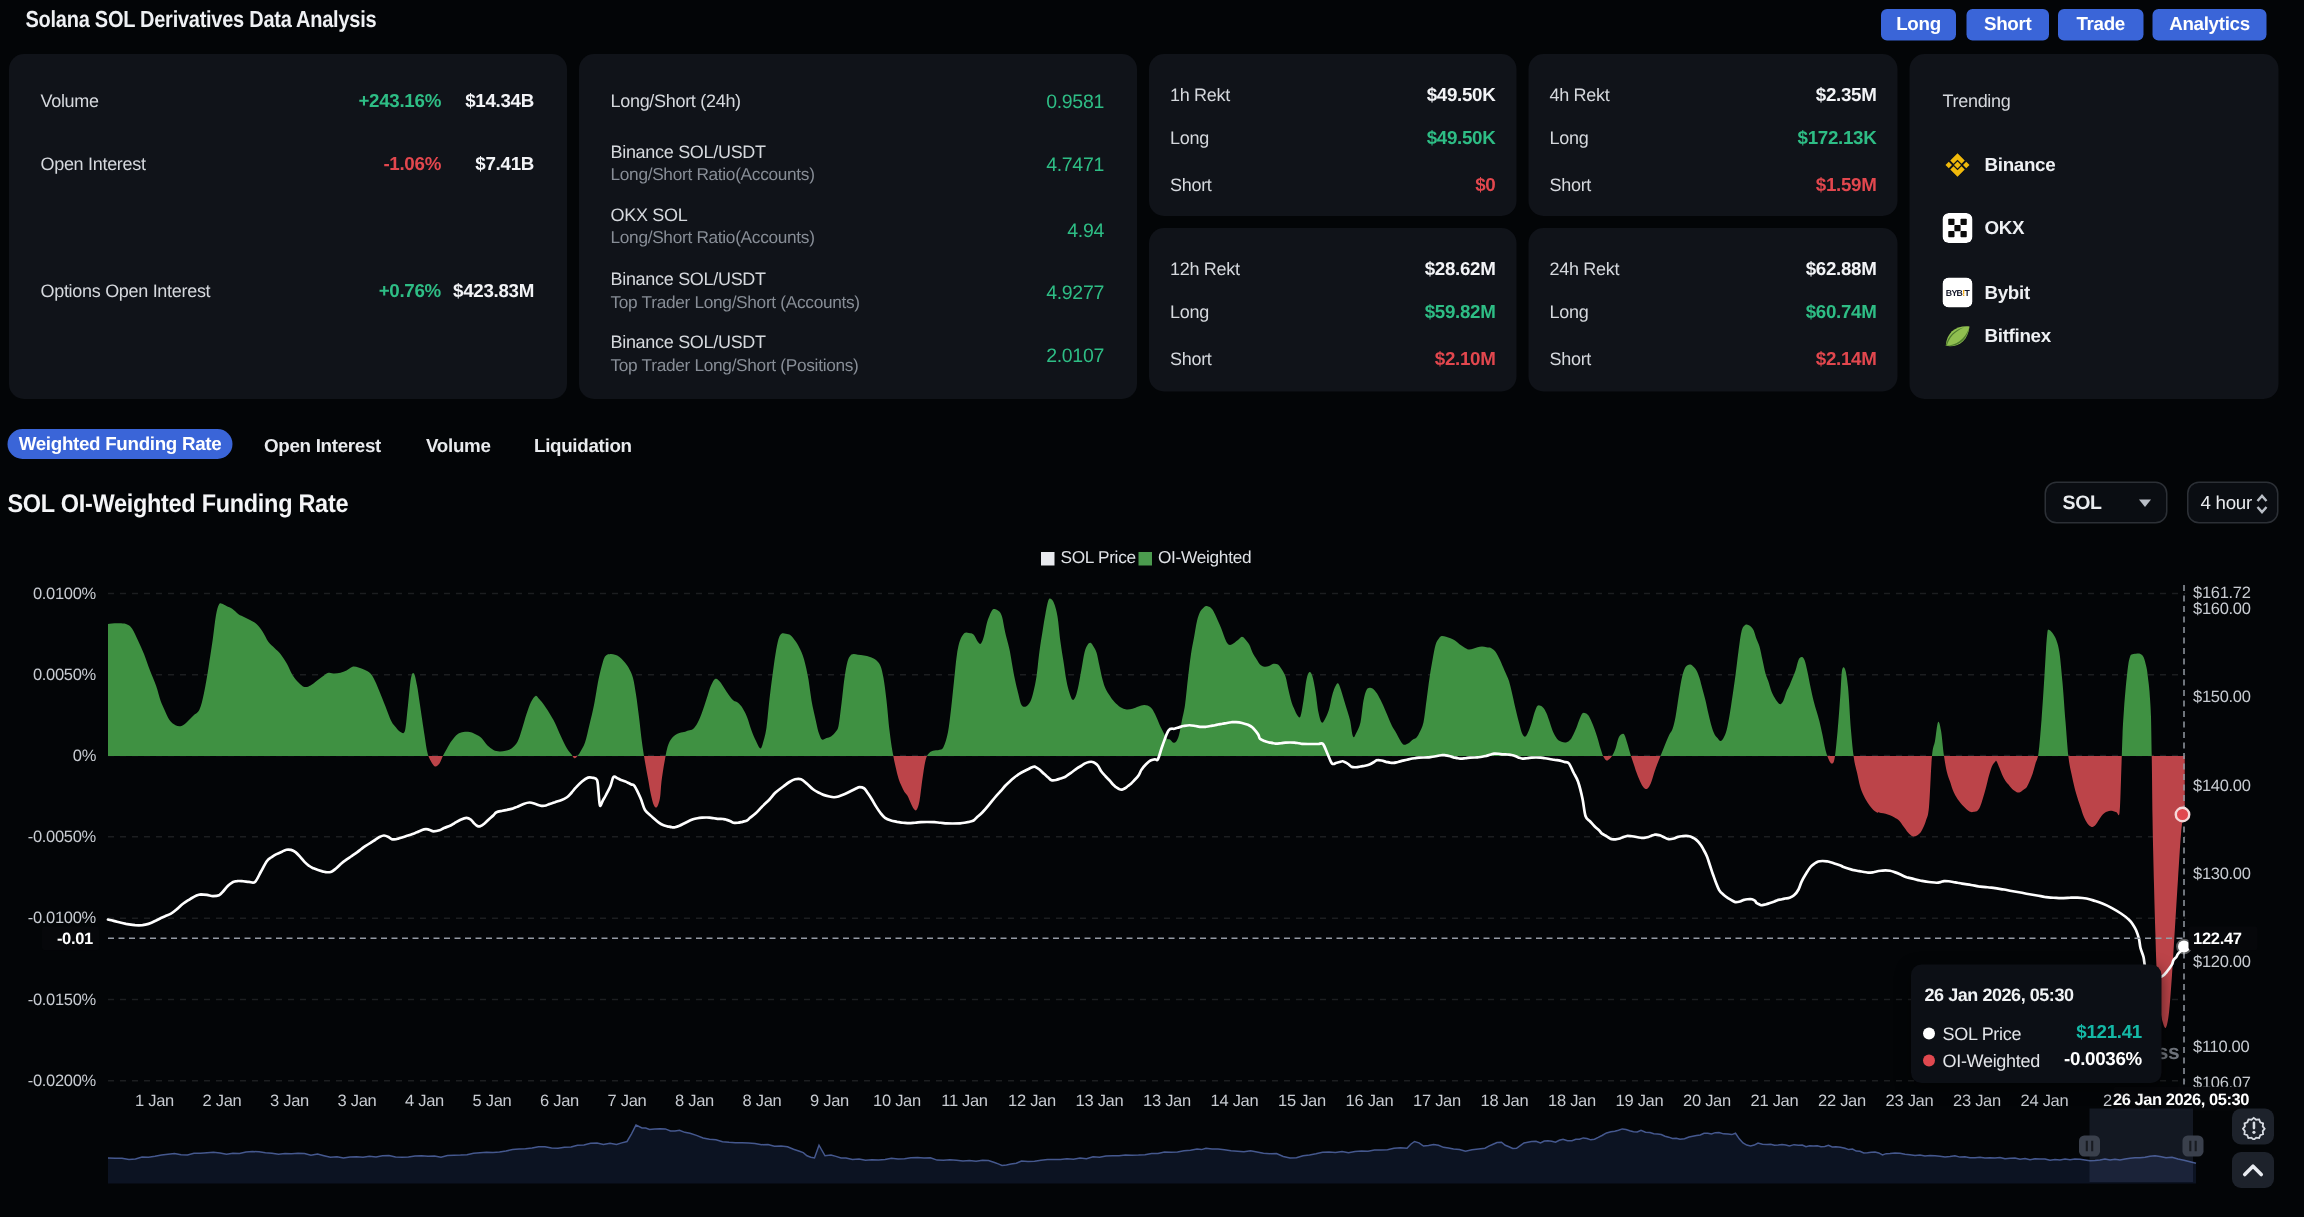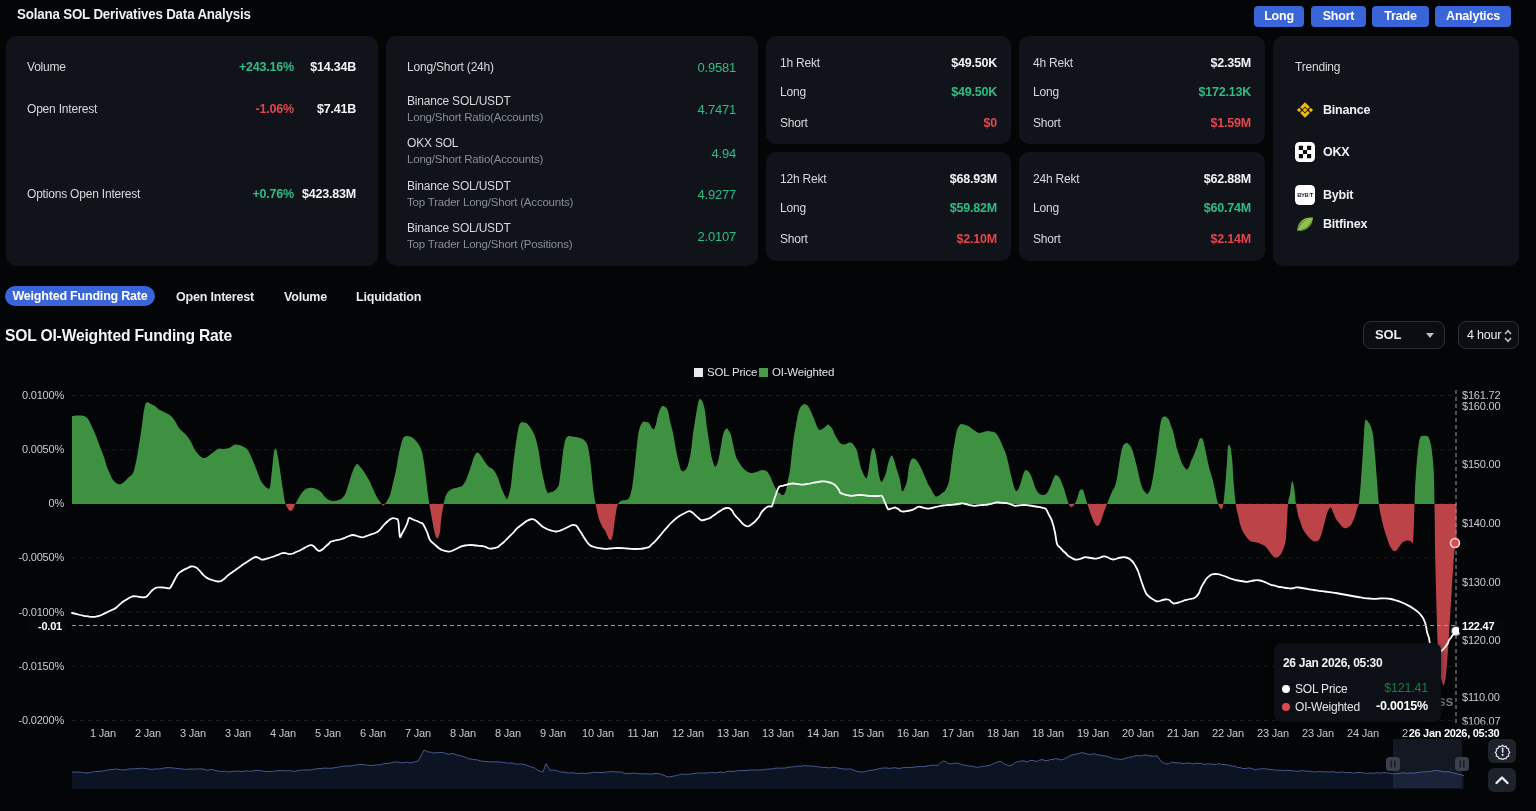--- a/index.html
+++ b/index.html
@@ -118,21 +118,21 @@
       <span class="v grn">$172.13K</span>
     </div>
   <div class="row rrow" style="top:80px;">
       <span class="l lab2">Short</span>
       <span class="v red">$1.59M</span>
     </div>
 </div>
 <div class="card" style="left:766px;top:152px;width:245px;height:109px;">
   <div class="row rrow" style="top:20px;">
       <span class="l lab2">12h Rekt</span>
-      <span class="v val">$68.93M</span>
+      <span class="v val">$28.62M</span>
     </div>
   <div class="row rrow" style="top:49px;">
       <span class="l lab2">Long</span>
       <span class="v grn">$59.82M</span>
     </div>
   <div class="row rrow" style="top:80px;">
       <span class="l lab2">Short</span>
       <span class="v red">$2.10M</span>
     </div>
 </div>
@@ -303,26 +303,26 @@
 <rect x="1455" y="757" width="14" height="14" rx="3.5" fill="#3a404c"></rect>
 <line x1="1460.2" y1="760.5" x2="1460.2" y2="767.5" stroke="#181b21" stroke-width="1.4"></line>
 <line x1="1463.8" y1="760.5" x2="1463.8" y2="767.5" stroke="#181b21" stroke-width="1.4"></line>
 </svg>
 
 <div class="abs" style="left:1274px;top:643px;width:167px;height:79px;background:#0c0f15;border-radius:7px;box-shadow:0 3px 10px rgba(0,0,0,0.5);">
   <div class="abs" style="left:9px;top:13px;font-size:12px;font-weight:bold;color:#f0f2f4;letter-spacing:-0.3px;">26 Jan 2026, 05:30</div>
   <div class="abs" style="left:8px;top:38px;width:151px;height:16px;">
     <span class="abs" style="left:0;top:4px;width:8px;height:8px;border-radius:50%;background:#fff;"></span>
     <span class="abs" style="left:13px;top:1px;font-size:12px;color:#e2e4e8;">SOL Price</span>
-    <span class="abs" style="right:5px;top:0;font-size:12.5px;font-weight:normal;color:#15803d;">$121.41</span>
+    <span class="abs" style="right:5px;top:0;font-size:12.5px;font-weight:bold;color:#14b8a6;">$121.41</span>
   </div>
   <div class="abs" style="left:8px;top:56px;width:151px;height:16px;">
     <span class="abs" style="left:0;top:4px;width:8px;height:8px;border-radius:50%;background:#e0484f;"></span>
     <span class="abs" style="left:13px;top:1px;font-size:12px;color:#e2e4e8;">OI-Weighted</span>
-    <span class="abs" style="right:5px;top:0;font-size:12.5px;font-weight:bold;color:#fff;">-0.0015%</span>
+    <span class="abs" style="right:5px;top:0;font-size:12.5px;font-weight:bold;color:#fff;">-0.0036%</span>
   </div>
 </div>
 
 <div class="fbtn" style="top:739px;">
   <svg width="17" height="17" viewBox="0 0 24 24">
       <path d="M12 1.7l2.6 2.1 3.3-.4 1.2 3.1 3.1 1.2-.4 3.3 2.1 2.6-2.1 2.6.4 3.3-3.1 1.2-1.2 3.1-3.3-.4-2.6 2.1-2.6-2.1-3.3.4-1.2-3.1-3.1-1.2.4-3.3L.2 13.6l2.1-2.6-.4-3.3L5 6.5l1.2-3.1 3.3.4z" transform="translate(1.7 1.7) scale(0.86)" fill="none" stroke="#d7dbe2" stroke-width="2"></path>
       <rect x="11" y="6.5" width="2.4" height="7.5" rx="1.2" fill="#d7dbe2"></rect>
       <circle cx="12.2" cy="16.8" r="1.5" fill="#d7dbe2"></circle>
     </svg>
 </div>

